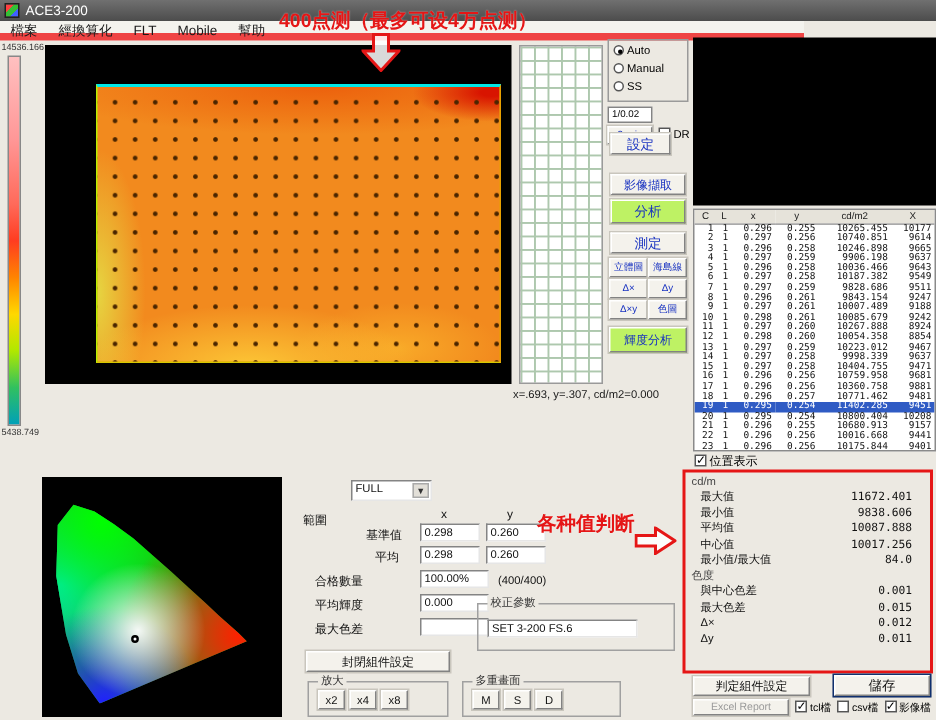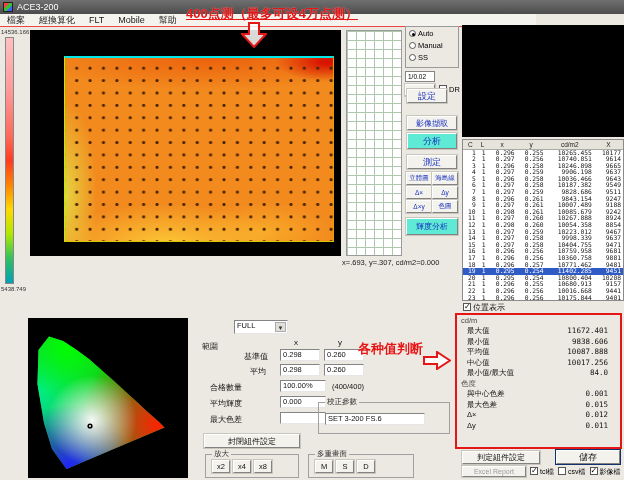--- a/index.html
+++ b/index.html
@@ -5,21 +5,21 @@
   html,body{margin:0;padding:0;}
   body{width:624px;height:480px;font-family:"Liberation Sans","DejaVu Sans",sans-serif;background:#ece9e2;}
   #app{position:relative;width:624px;height:480px;overflow:hidden;background:#ece9e2;}
   #app *{box-sizing:border-box;}
   .abs{position:absolute;}
 
   
   #titlebar{left:0;top:0;width:624px;height:14px;background:linear-gradient(#707070,#4c4c4c);color:#fff;font-size:9px;}
   #app-icon{left:3px;top:2px;width:10px;height:10px;background:linear-gradient(135deg,#ff4040 0 33%,#35c035 33% 66%,#4060ff 66%);border:1px solid #202020;}
   #title-text{left:17px;top:0;line-height:14px;}
-  #menubar{left:0;top:14px;width:536px;height:13px;background:#f4f3ee;border-bottom:1px solid #ef4444;font-size:9px;color:#1a1a1a;}
+  #menubar{left:0;top:14px;width:536px;height:13px;background:#f4f3ee;border-bottom:5px solid #ef4444;font-size:9px;color:#1a1a1a;}
   .menu-item{display:inline-block;padding:0 7px;line-height:12px;cursor:default;}
 
   
   #scale-max-label,#scale-min-label{font-size:6px;color:#333;}
   #scale-max-label{left:1px;top:29px;}
   #scale-min-label{left:1px;top:286px;}
   #colorbar{left:5px;top:37px;width:9px;height:247px;border:1px solid #888;
     background:linear-gradient(#ffc0c0 0%,#ff9898 22%,#ff6a5a 40%,#ff3c20 50%,#ff8400 60%,#ffd800 70%,#b0e800 80%,#30c060 90%,#00a0b8 100%);}
 
   
@@ -48,21 +48,21 @@
   .radio-row{height:12px;font-size:7.5px;white-space:nowrap;}
   .radio-circle{display:inline-block;width:7px;height:7px;border:1px solid #555;border-radius:50%;background:#fff;vertical-align:-1px;margin-right:2px;position:relative;}
   .radio-circle.sel::after{content:'';position:absolute;left:1.5px;top:1.5px;width:3px;height:3px;border-radius:50%;background:#000;}
   #exposure-box{left:405px;top:71px;width:30px;height:11px;background:#fff;border:1px solid #848484;font-size:6.5px;line-height:9px;padding:0 2px;}
   #gain-btn{left:405px;top:84px;width:30px;height:12px;font-size:7px;}
   #dr-check{left:439px;top:85px;font-size:7.5px;white-space:nowrap;}
   .cb{display:inline-block;width:8px;height:8px;border:1px solid #555;background:#fff;vertical-align:-1px;margin-right:2px;position:relative;}
   .cb.checked::after{content:'✓';position:absolute;left:0;top:-2px;font-size:8px;color:#000;}
 
   .xbtn{position:absolute;background:#f4f2ec;border:1px solid;border-color:#ffffff #828282 #828282 #ffffff;box-shadow:0 0 0 1px #c9c6bd;font-family:inherit;color:#1630c0;cursor:pointer;padding:0;}
-  .xbtn.accent{background:#5eead4;text-align:center;}
+  .xbtn.accent{background:#bef264;text-align:center;}
   #btn-settings{left:407px;top:89px;width:40px;height:14px;font-size:9px;}
   #btn-capture{left:407px;top:116px;width:50px;height:14px;font-size:8px;}
   #btn-analyze{left:407px;top:133px;width:50px;height:16px;font-size:9px;}
   #btn-measure{left:407px;top:155px;width:50px;height:14px;font-size:9px;}
   #pair-buttons{left:406px;top:172px;width:54px;}
   .pair-row{height:14px;position:relative;}
   .xbtn.pair{position:relative;display:inline-block;width:26px;height:13px;font-size:6.5px;vertical-align:top;}
   #btn-luminance{left:406px;top:218px;width:52px;height:17px;font-size:8px;}
 
   
@@ -119,21 +119,21 @@
   #calib-group{left:126px;top:86px;width:132px;height:32px;}
   #calib-value{position:absolute;left:6px;top:10px;width:100px;height:12px;}
   #zoom-group{left:13px;top:138px;width:94px;height:24px;}
   #zoom-buttons{position:absolute;left:6px;top:5px;}
   #multi-group{left:116px;top:138px;width:106px;height:24px;}
   #multi-buttons{position:absolute;left:6px;top:5px;}
   .xbtn.small{position:relative;display:inline-block;width:18px;height:13px;font-size:7.5px;margin-right:3px;color:#111;}
 
   
   .anno-text{color:#e51616;font-weight:bold;font-size:13px;z-index:50;text-shadow:0 0 1px rgba(255,255,255,.6);}
-  #anno-points{left:186px;top:5px;text-decoration:underline;}
+  #anno-points{left:186px;top:5px;}
   #anno-judge{left:358px;top:340px;}
   #anno-arrow-down{left:241px;top:22px;z-index:50;}
   #anno-arrow-right{left:423px;top:351px;z-index:50;}
 </style>
 </head>
 <body>
 
 <div id="app">
 
   <div id="titlebar" class="abs">

